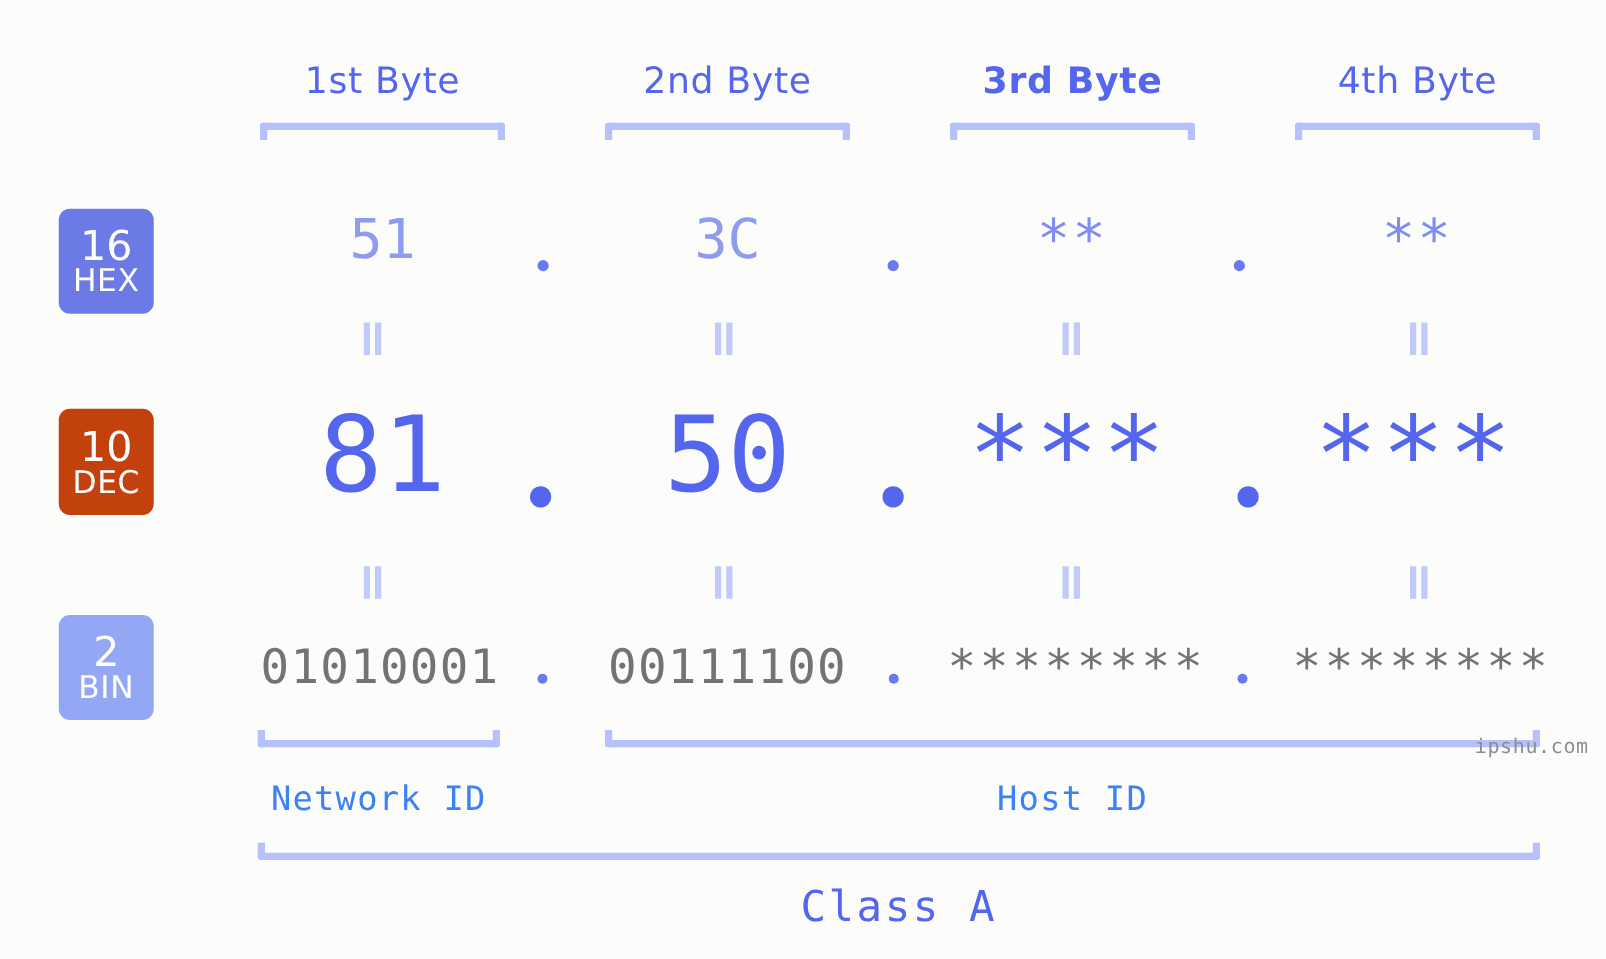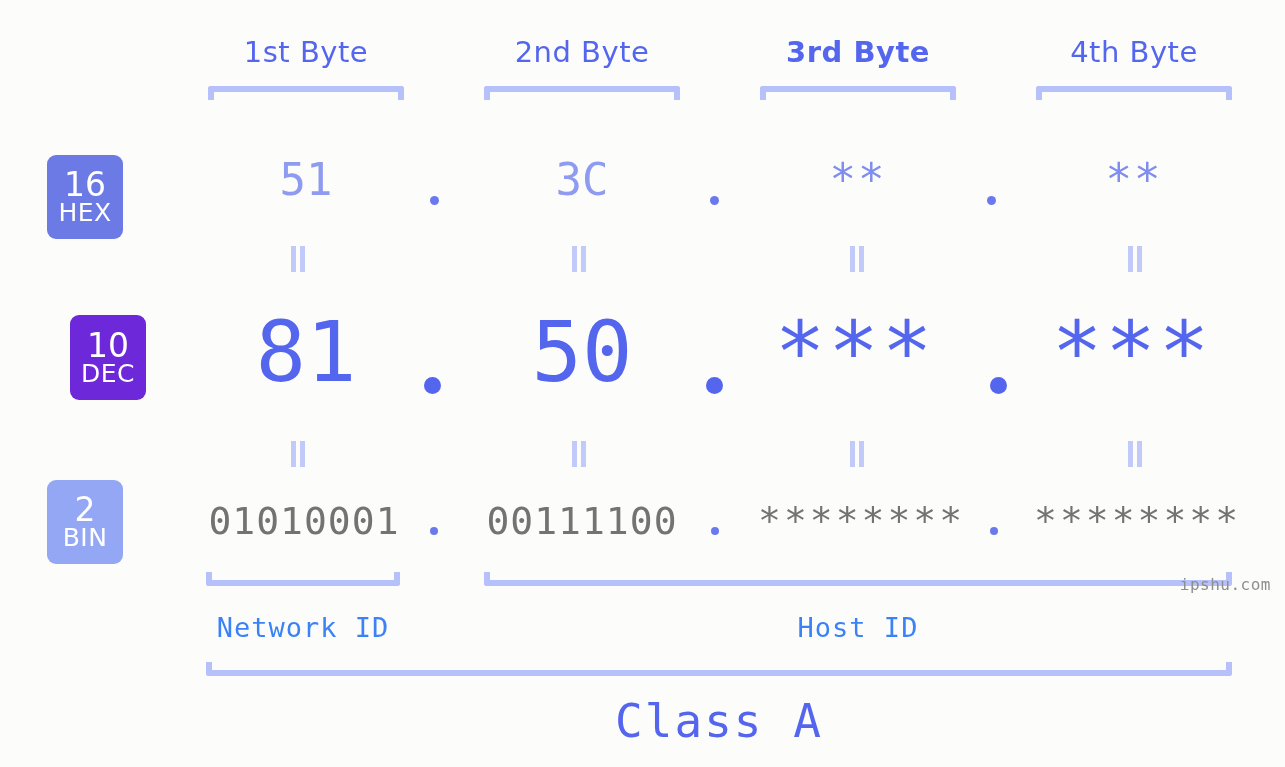--- a/index.html
+++ b/index.html
@@ -10,21 +10,21 @@
     width: 1285px;
     height: 767px;
     background: #fcfdfa;
     font-family: "DejaVu Sans", sans-serif;
     overflow: hidden;
     position: relative;
   }
 
   #stage {
     position: absolute;
-    left: 0; top: 0;
+    left: 0; top: 12px;
     width: 1285px;
     height: 616px;
   }
 
   
   .byte-label {
     position: absolute;
     top: 30px;
     height: 44px;
     line-height: 44px;
@@ -157,21 +157,21 @@
     font-size: 27px;
     color: #3b82f6;
     font-family: "DejaVu Sans Mono", monospace;
     white-space: nowrap;
     letter-spacing: 1px;
   }
 
   .class-label {
     position: absolute;
     text-align: center;
-    font-size: 46px;
+    font-size: 34px;
     color: #5566ee;
     font-family: "DejaVu Sans Mono", monospace;
     white-space: nowrap;
     letter-spacing: 2px;
   }
 
   .watermark {
     position: absolute;
     right: 14px;
     bottom: 22px;
@@ -194,21 +194,21 @@
   <div class="top-bracket" style="left:208px; width:196px;"></div>
   <div class="top-bracket" style="left:484px; width:196px;"></div>
   <div class="top-bracket" style="left:760px; width:196px;"></div>
   <div class="top-bracket" style="left:1036px; width:196px;"></div>
 
   <div class="badge" style="top:155px; height:84px; background:#6c7ae6;">
     <span class="num">16</span>
     <span class="nm">HEX</span>
   </div>
 
-  <div class="badge" style="top:315px; height:85px; background:#6d28d9;margin-left:23px;">
+  <div class="badge" style="top:315px; height:85px; background:#c2410c;">
     <span class="num">10</span>
     <span class="nm">DEC</span>
   </div>
 
   <div class="badge" style="top:480px; height:84px; background:#94a7f5;">
     <span class="num">2</span>
     <span class="nm">BIN</span>
   </div>
 
   <div class="row-hex">

